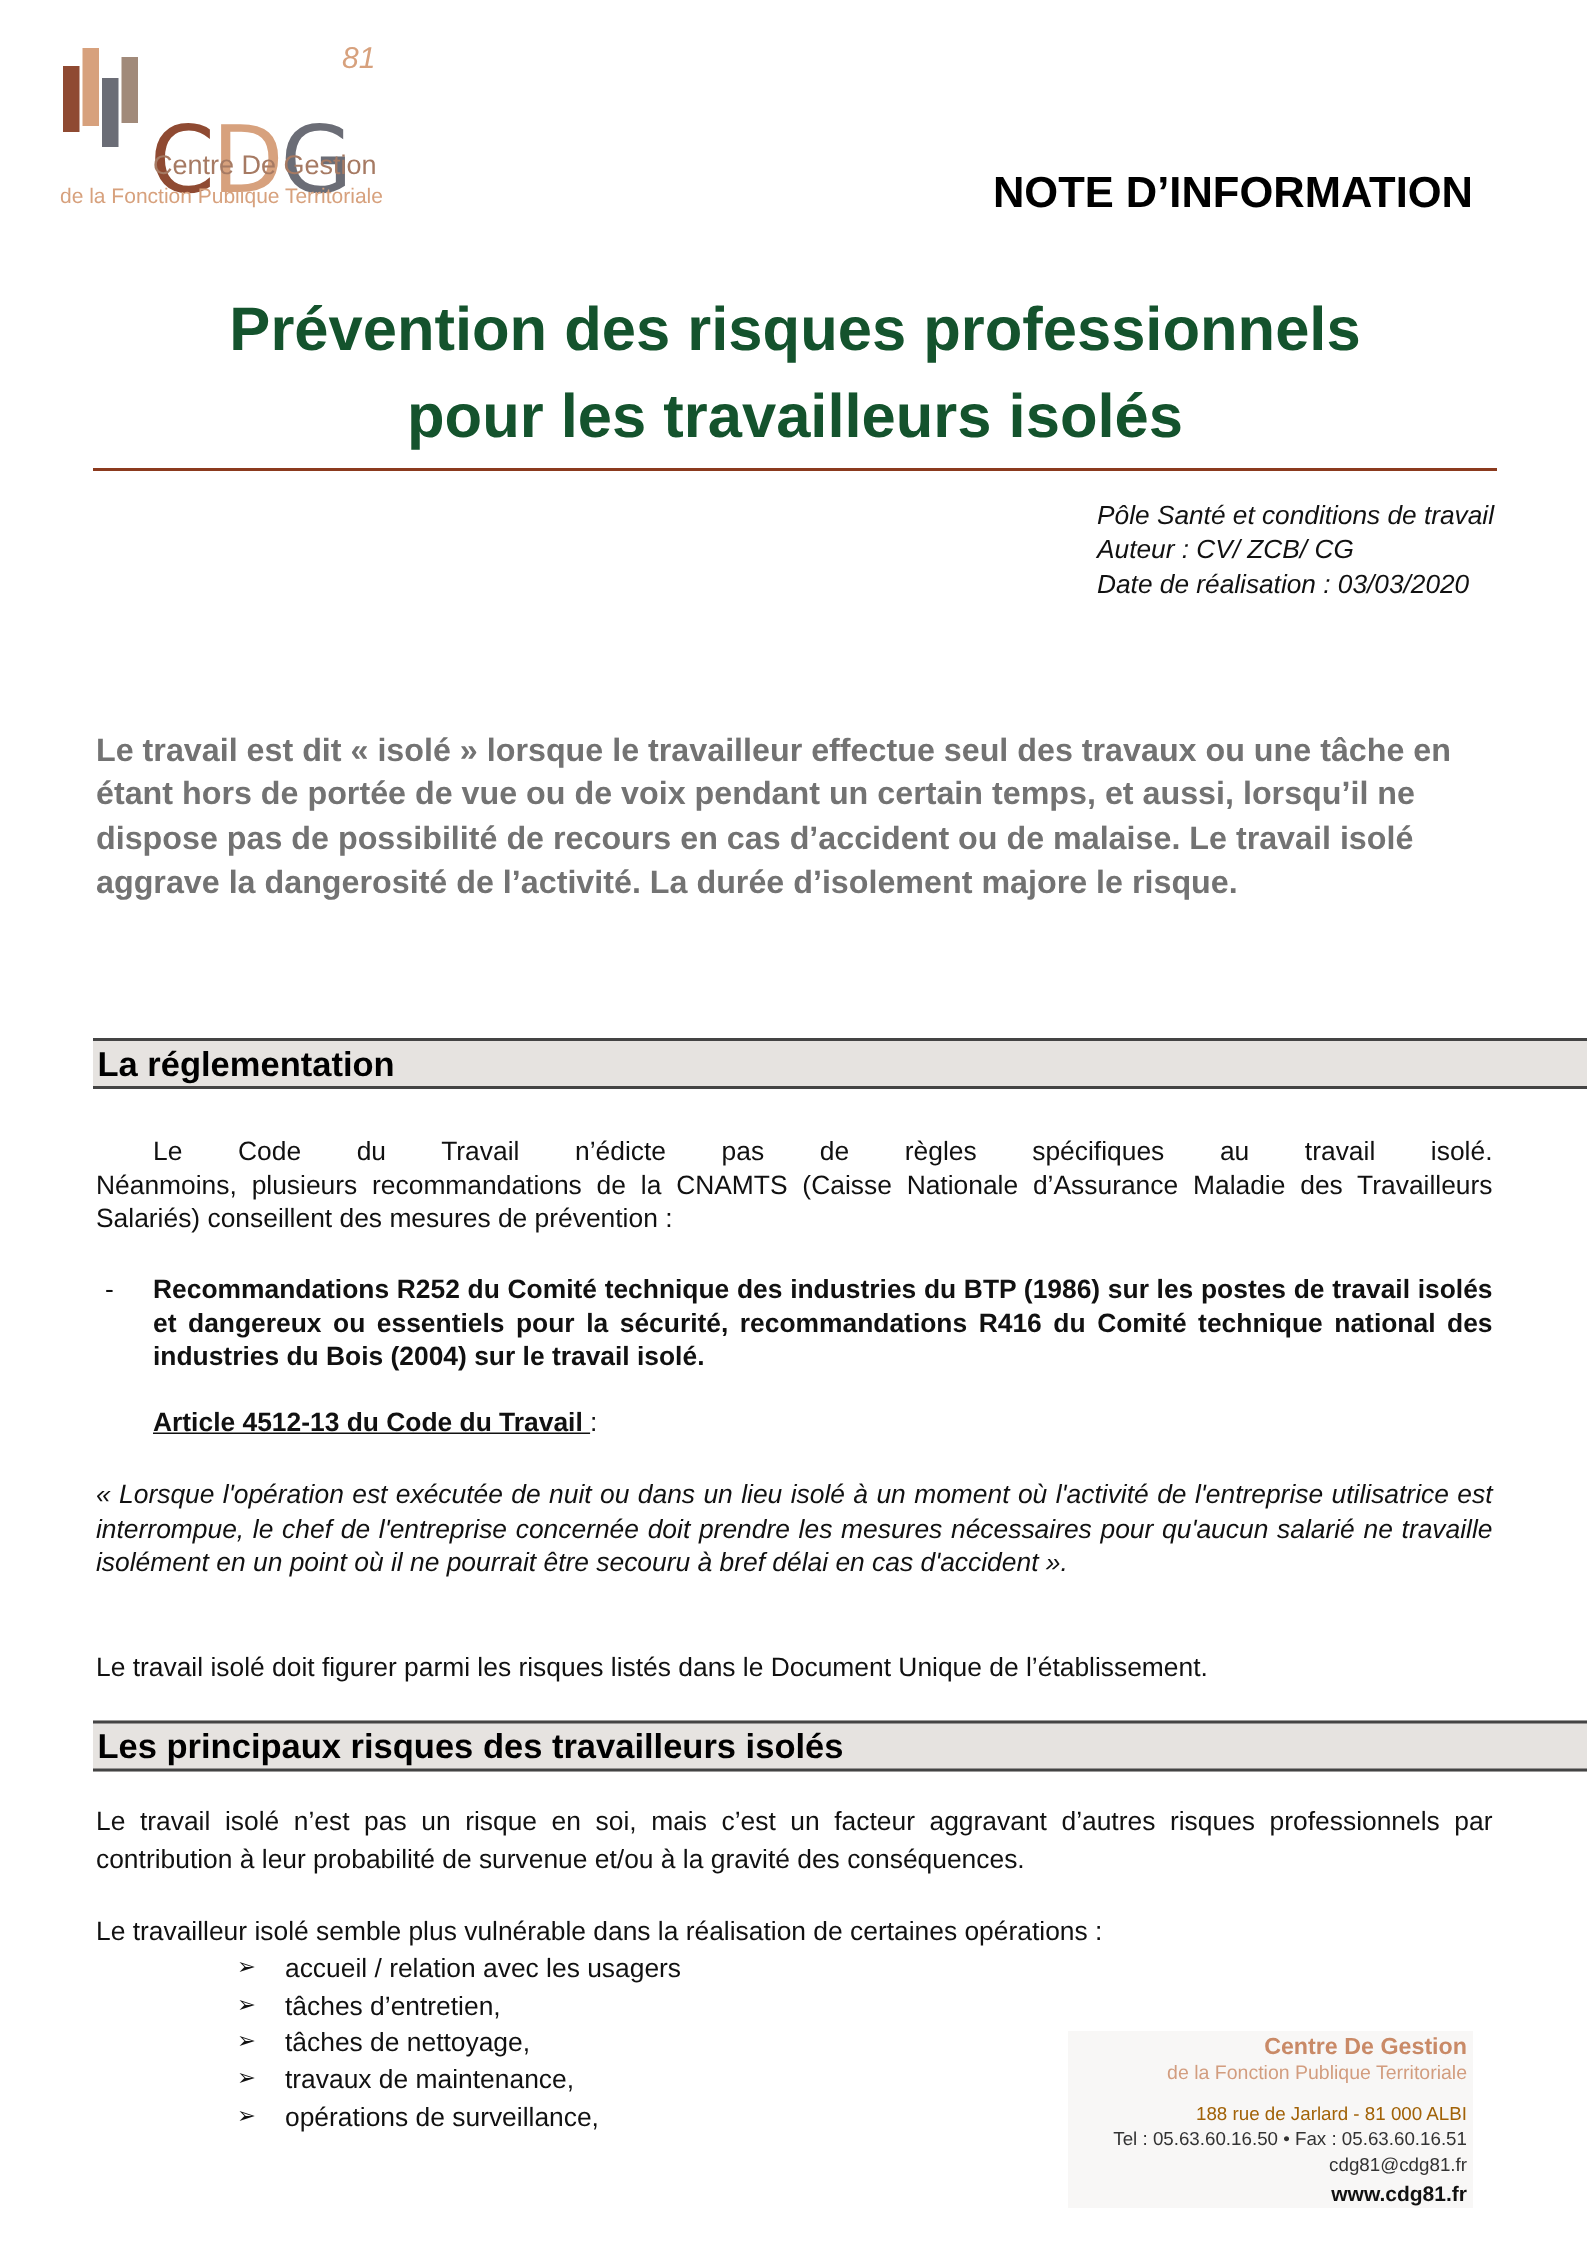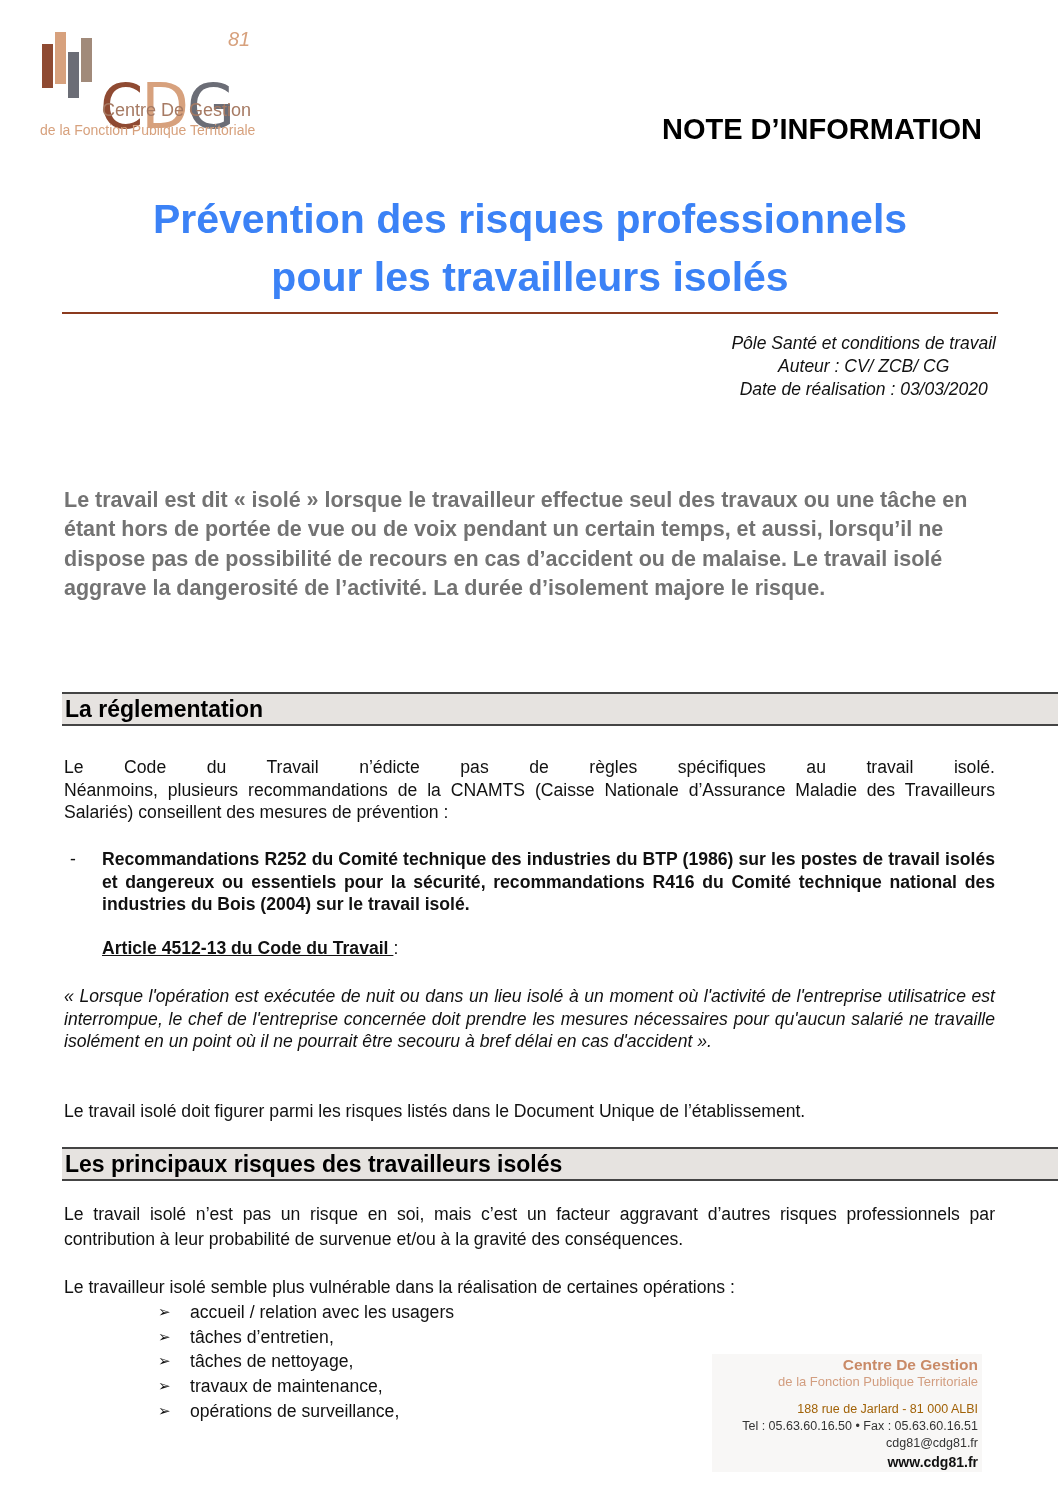--- a/index.html
+++ b/index.html
@@ -18,39 +18,39 @@
     .logo .lc { color: #8f4a32; }
     .logo .ld { color: #d7a17d; }
     .logo .lg { color: #6b6d76; }
     .logo .sup { position: absolute; left: 190px; top: 2px; font-size: 20px; color: #d7a17d; font-style: italic; }
     .logo .l1 { position: absolute; left: 64px; top: 74px; font-size: 18px; color: #a67a63; white-space: nowrap; }
     .logo .l2 { position: absolute; left: 2px; top: 96px; font-size: 14px; color: #d7a17d; white-space: nowrap; }
 
     .note-title { position: absolute; right: 76px; top: 113px; font-size: 29px; font-weight: bold; color: #000; }
 
     .main-title { position: absolute; left: 62px; width: 936px; top: 190px; text-align: center;
-                  font-size: 41px; font-weight: bold; line-height: 58px; color: #3b82f6; }
+                  font-size: 41px; font-weight: bold; line-height: 58px; color: #14532d; }
     .title-rule { position: absolute; left: 62px; width: 936px; top: 312px; height: 2px; background: #8b3a1e; }
 
-    .meta { position: absolute; right: 62px; top: 332px; text-align: center; font-style: italic;
+    .meta { position: absolute; right: 62px; top: 332px; text-align: left; font-style: italic;
             font-size: 17.5px; line-height: 23px; color: #111; }
 
     .intro { position: absolute; left: 64px; width: 940px; top: 486px; font-weight: bold;
              font-size: 21.5px; line-height: 29.3px; color: #737373; }
 
     .section-h { position: absolute; left: 62px; width: 1040px; height: 34px; background: #e6e3e0;
                  border-top: 2px solid #444; border-bottom: 2px solid #444; box-sizing: border-box;
                  font-weight: bold; font-size: 23px; line-height: 30px; padding-left: 3px; color: #000; }
     .h1 { top: 692px; }
     .h2 { top: 1147px; }
 
     .p { position: absolute; left: 64px; width: 931px; font-size: 17.6px; line-height: 22.5px;
          text-align: justify; color: #111; }
     .p1 { top: 756px; text-align-last: auto; }
-    .p1 .first { display: block; text-align: justify; text-align-last: justify; }
+    .p1 .first { display: block; text-align: justify; text-align-last: justify; margin-left: 38px; }
 
     .dash-item { position: absolute; left: 64px; width: 931px; top: 848px; font-size: 17.6px; line-height: 22.5px; }
     .dash-item .dash { position: absolute; left: 6px; top: 0; }
     .dash-item .txt { margin-left: 38px; text-align: justify; display: block; font-weight: bold; }
 
     .article { position: absolute; left: 102px; top: 938px; font-size: 17.6px; font-weight: bold; }
     .article .u { text-decoration: underline; }
     .article .colon { font-weight: normal; }
 
     .quote { position: absolute; left: 64px; width: 931px; top: 985px; font-size: 17.6px;

